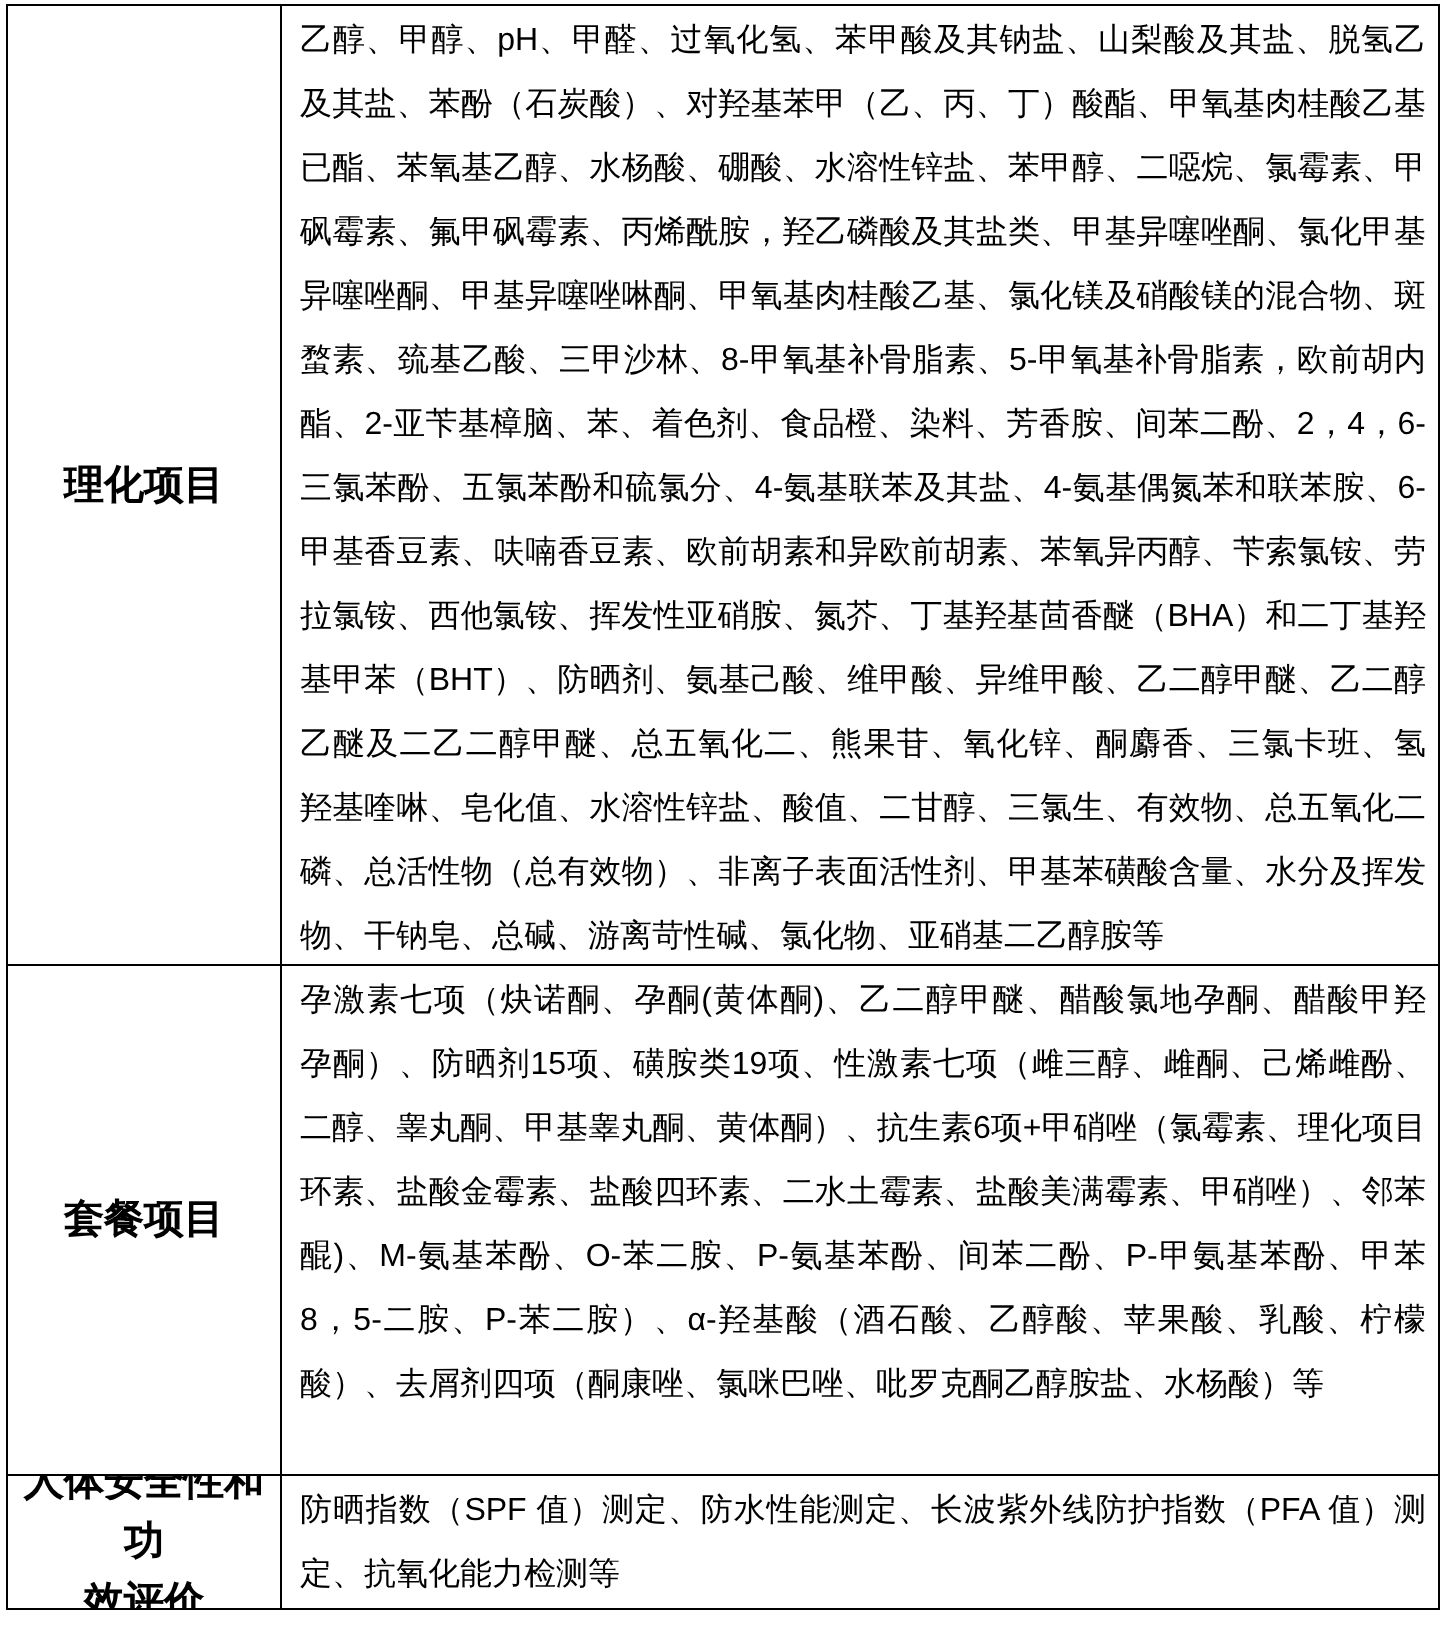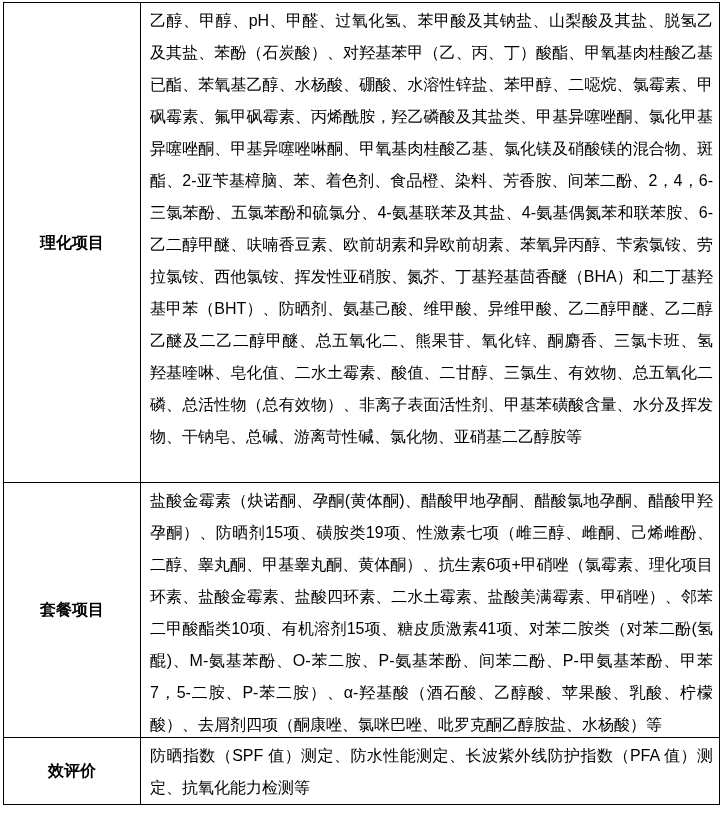--- a/index.html
+++ b/index.html
@@ -30,21 +30,21 @@
   }
   .doc-table > div { box-sizing: border-box; overflow: hidden; }
   .hcell {
     border-right: 1px solid #000000;
     display: flex;
     flex-direction: column;
     justify-content: center;
     align-items: center;
     text-align: center;
     font-weight: 700;
-    font-size: 16px;
+    font-size: 20px;
     line-height: 30px;
     padding: 0 4px;
   }
   .ccell {
     padding: 2px 6px 0 9px;
     font-size: 16px;
   }
   .rb { border-bottom: 1px solid #000000; }
   .tline {
     height: 32px;
@@ -66,47 +66,48 @@
     <div class="hcell rb">
       <div>理化项目</div>
     </div>
 
     <div class="ccell rb">
       <div class="tline">乙醇、甲醇、pH、甲醛、过氧化氢、苯甲酸及其钠盐、山梨酸及其盐、脱氢乙酸</div>
       <div class="tline">及其盐、苯酚（石炭酸）、对羟基苯甲（乙、丙、丁）酸酯、甲氧基肉桂酸乙基</div>
       <div class="tline">已酯、苯氧基乙醇、水杨酸、硼酸、水溶性锌盐、苯甲醇、二噁烷、氯霉素、甲</div>
       <div class="tline">砜霉素、氟甲砜霉素、丙烯酰胺，羟乙磷酸及其盐类、甲基异噻唑酮、氯化甲基</div>
       <div class="tline">异噻唑酮、甲基异噻唑啉酮、甲氧基肉桂酸乙基、氯化镁及硝酸镁的混合物、斑</div>
+      <div class="tline">蝥素、巯基乙酸、三甲沙林、8-甲氧基补骨脂素、5-甲氧基补骨脂素，欧前胡内</div>
       <div class="tline">酯、2-亚苄基樟脑、苯、着色剂、食品橙、染料、芳香胺、间苯二酚、2，4，6-</div>
       <div class="tline">三氯苯酚、五氯苯酚和硫氯分、4-氨基联苯及其盐、4-氨基偶氮苯和联苯胺、6-</div>
-      <div class="tline">乙二醇甲醚、呋喃香豆素、欧前胡素和异欧前胡素、苯氧异丙醇、苄索氯铵、劳</div>
+      <div class="tline">甲基香豆素、呋喃香豆素、欧前胡素和异欧前胡素、苯氧异丙醇、苄索氯铵、劳</div>
       <div class="tline">拉氯铵、西他氯铵、挥发性亚硝胺、氮芥、丁基羟基茴香醚（BHA）和二丁基羟</div>
       <div class="tline">基甲苯（BHT）、防晒剂、氨基己酸、维甲酸、异维甲酸、乙二醇甲醚、乙二醇</div>
       <div class="tline">乙醚及二乙二醇甲醚、总五氧化二、熊果苷、氧化锌、酮麝香、三氯卡班、氢醌、</div>
-      <div class="tline">羟基喹啉、皂化值、二水土霉素、酸值、二甘醇、三氯生、有效物、总五氧化二</div>
+      <div class="tline">羟基喹啉、皂化值、水溶性锌盐、酸值、二甘醇、三氯生、有效物、总五氧化二</div>
       <div class="tline">磷、总活性物（总有效物）、非离子表面活性剂、甲基苯磺酸含量、水分及挥发</div>
       <div class="tline tline-last">物、干钠皂、总碱、游离苛性碱、氯化物、亚硝基二乙醇胺等</div>
     </div>
 
     <div class="hcell rb">
       <div>套餐项目</div>
     </div>
 
     <div class="ccell rb">
-      <div class="tline">盐酸金霉素（炔诺酮、孕酮(黄体酮)、醋酸甲地孕酮、醋酸氯地孕酮、醋酸甲羟</div>
+      <div class="tline">孕激素七项（炔诺酮、孕酮(黄体酮)、乙二醇甲醚、醋酸氯地孕酮、醋酸甲羟</div>
       <div class="tline">孕酮）、防晒剂15项、磺胺类19项、性激素七项（雌三醇、雌酮、己烯雌酚、雌</div>
       <div class="tline">二醇、睾丸酮、甲基睾丸酮、黄体酮）、抗生素6项+甲硝唑（氯霉素、理化项目</div>
       <div class="tline">环素、盐酸金霉素、盐酸四环素、二水土霉素、盐酸美满霉素、甲硝唑）、邻苯</div>
-      <div class="tline">二甲酸酯类10项、有机溶剂15项、糖皮质激素41项、对苯二胺类（对苯二酚(氢</div>
       <div class="tline">醌)、M-氨基苯酚、O-苯二胺、P-氨基苯酚、间苯二酚、P-甲氨基苯酚、甲苯</div>
-      <div class="tline">7，5-二胺、P-苯二胺）、α-羟基酸（酒石酸、乙醇酸、苹果酸、乳酸、柠檬</div>
+      <div class="tline">8，5-二胺、P-苯二胺）、α-羟基酸（酒石酸、乙醇酸、苹果酸、乳酸、柠檬</div>
       <div class="tline tline-last">酸）、去屑剂四项（酮康唑、氯咪巴唑、吡罗克酮乙醇胺盐、水杨酸）等</div>
     </div>
 
     <div class="hcell">
+      <div>人体安全性和功</div>
       <div>效评价</div>
     </div>
 
     <div class="ccell">
       <div class="tline">防晒指数（SPF 值）测定、防水性能测定、长波紫外线防护指数（PFA 值）测</div>
       <div class="tline tline-last">定、抗氧化能力检测等</div>
     </div>
 
   </div>
 </div>

